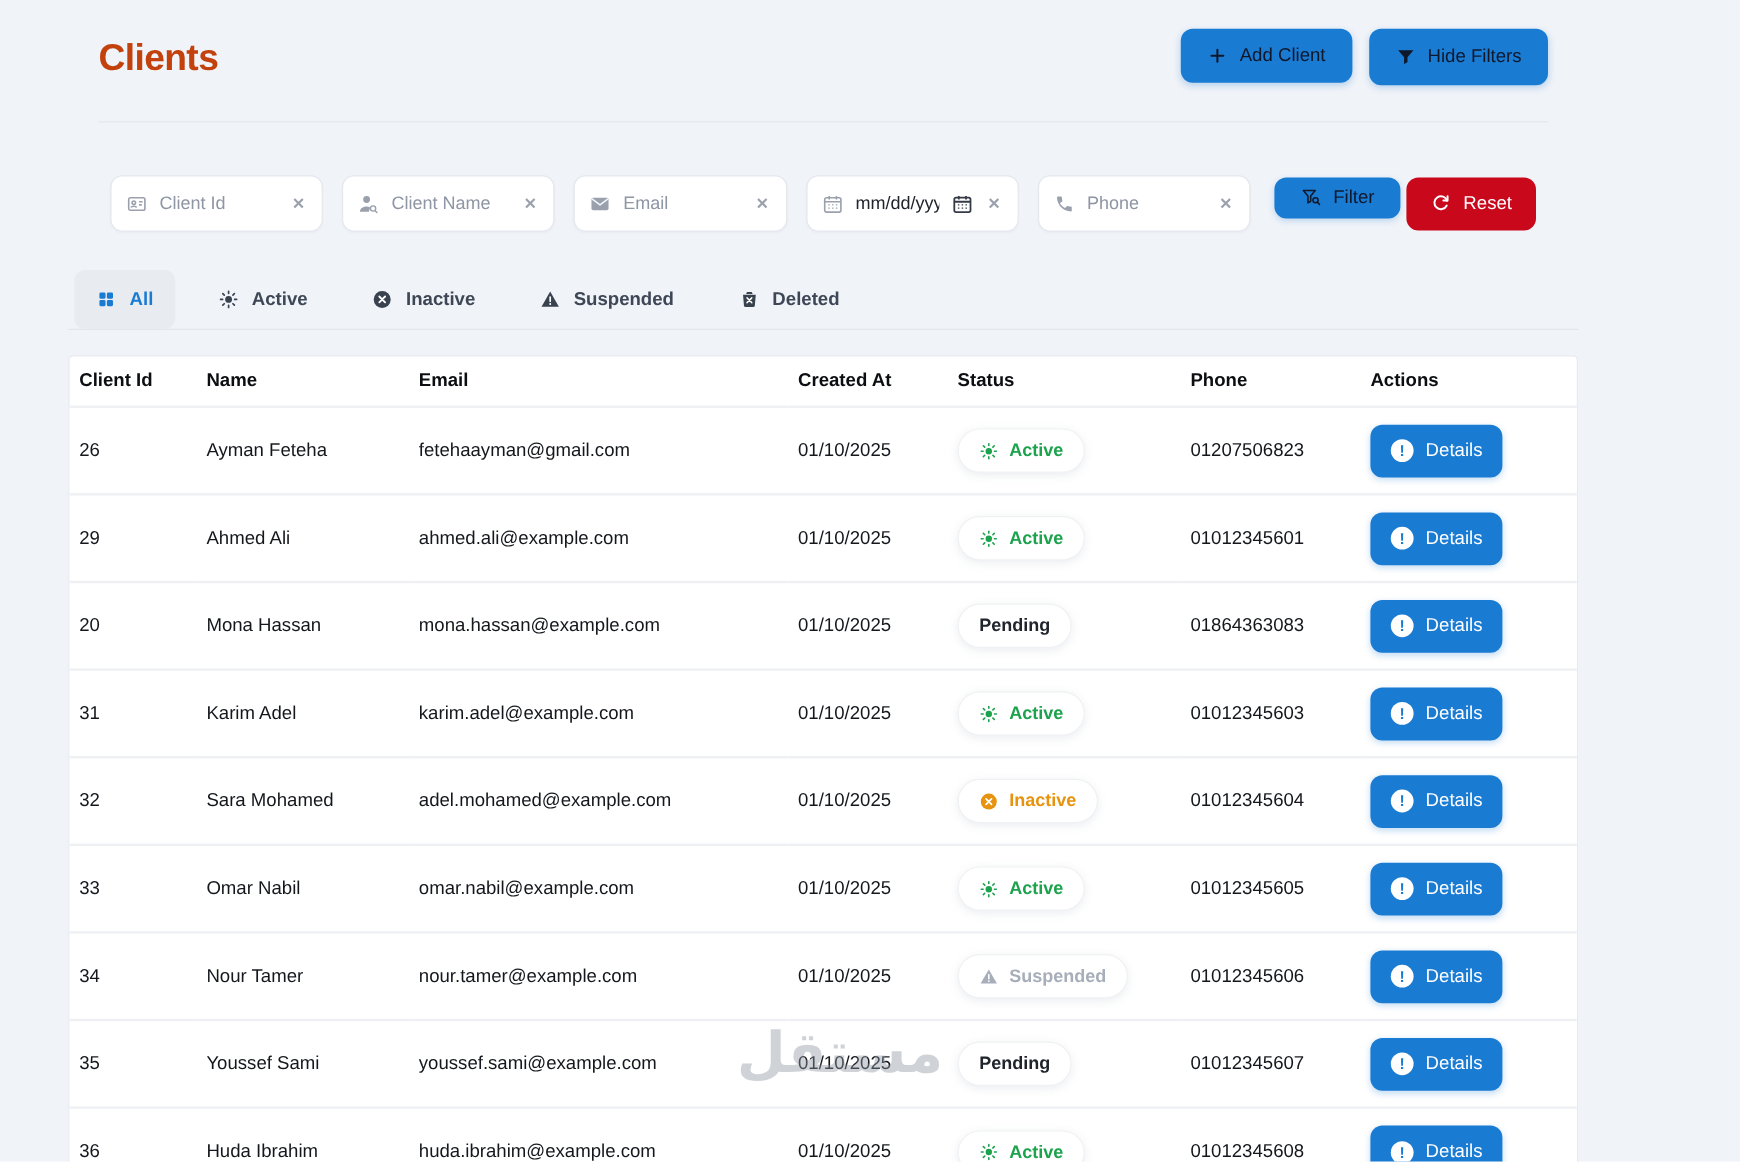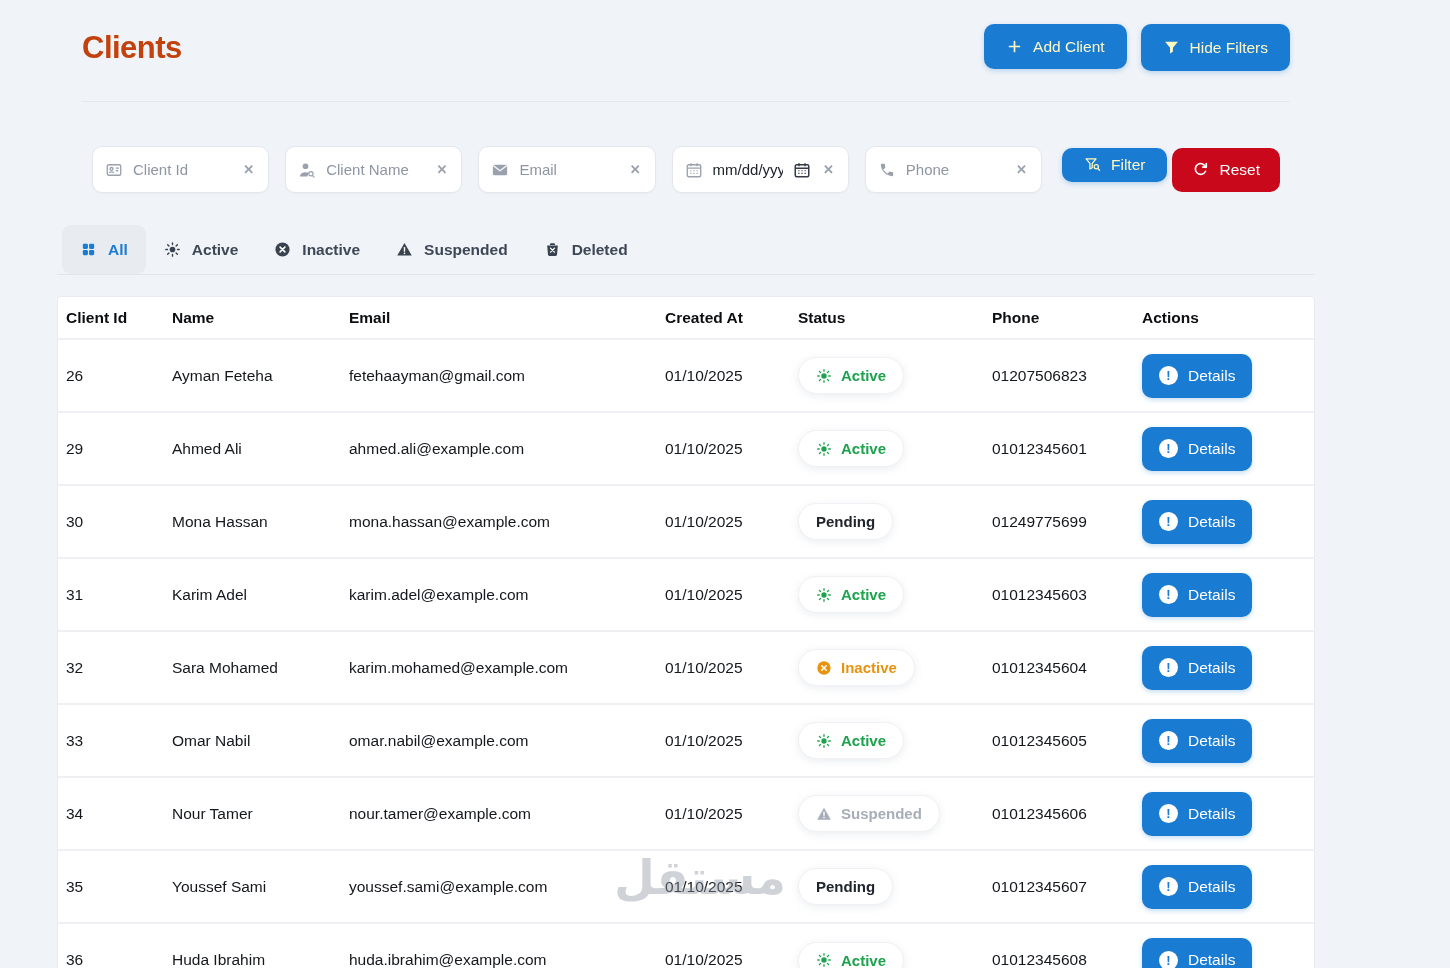--- a/index.html
+++ b/index.html
@@ -11,21 +11,21 @@
     position:relative;
   }
   .wrapper { margin-left:57px; width:1258px; }
 
   
   .page-header { display:flex; justify-content:space-between; align-items:center; padding:24px 25px 0 25px; }
   .page-title { font-size:31px; font-weight:bold; color:#c2410c; letter-spacing:-0.5px; }
   .header-actions { display:flex; gap:14px; }
   .btn { border:none; cursor:pointer; display:inline-flex; align-items:center; gap:10px;
          border-radius:10px; font-family:inherit; font-size:15.5px; font-weight:400; }
-  .btn-blue { background:#1a7bd3; color:#fef9c3; height:45px; padding:16px 22px; box-shadow:0 2px 5px rgba(26,123,211,.25);justify-content:center; }
+  .btn-blue { background:#1a7bd3; color:#0f172a; height:45px; padding:16px 22px; box-shadow:0 2px 5px rgba(26,123,211,.25);justify-content:center; }
   .btn-red  { background:#c9081c; color:#fff; height:44px; padding:0 20px; }
   .header-divider { border:none; border-top:1px solid #e4e7ed; margin:30px 25px 0 25px; }
 
   
   .icon { display:inline-block; flex:none; }
   .icon svg { width:100%; height:100%; display:block; }
   .i17 { width:17px; height:17px; }
   .i18 { width:18px; height:18px; }
   .i16 { width:16px; height:16px; }
 
@@ -38,21 +38,21 @@
                       font-family:inherit; font-size:15px; color:#20252d; }
   .input-box .field::placeholder { color:#8e95a3; opacity:1; }
   .input-box .field.date-field { color:#20252d; }
   .in-icon { color:#9aa1ad; }
   .in-icon.dark { color:#343b47; }
   .clear-x { color:#9aa1ad; font-size:13px; font-weight:bold; cursor:pointer; background:none; border:none;
              line-height:1; padding:2px; flex:none; }
   .filter-actions { display:flex; gap:5px; margin-left:4px; }
 
   
-  .tabs { display:flex; gap:0; margin-top:32px; padding-left:5px; }
+  .tabs { display:flex; gap:18px; margin-top:32px; padding-left:5px; }
   .tab { display:inline-flex; align-items:center; gap:11px; height:49px; padding:0 18px;
          border-radius:9px; font-size:15.5px; font-weight:bold; color:#3e4755; cursor:pointer; background:transparent; border:none; font-family:inherit; }
   .tab .icon { color:#39424f; }
   .tab.active { background:#e8ebf0; color:#1a7bd3; }
   .tab.active .icon { color:#1a7bd3; }
   .tabs-divider { border:none; border-top:1px solid #e2e5eb; margin-top:0; }
 
   
   .table-card { margin-top:21px; background:#fff; border:1px solid #e7eaef; border-radius:4px; }
   table { width:100%; border-collapse:collapse; table-layout:fixed; }
@@ -328,31 +328,31 @@
     <td>01012345601</td>
     <td>
       <button class="btn-details">
         <span class="info-circle"></span>
         <span>Details</span>
       </button>
     </td>
   </tr>
 
   <tr>
-    <td>30</td>
+    <td>20</td>
     <td>Mona Hassan</td>
     <td>mona.hassan@example.com</td>
     <td>01/10/2025</td>
     <td>
       <span class="badge" style="color: rgb(32, 37, 45);">
 
         <span>Pending</span>
       </span>
     </td>
-    <td>01249775699</td>
+    <td>01864363083</td>
     <td>
       <button class="btn-details">
         <span class="info-circle"></span>
         <span>Details</span>
       </button>
     </td>
   </tr>
 
   <tr>
     <td>31</td>
@@ -377,21 +377,21 @@
       <button class="btn-details">
         <span class="info-circle"></span>
         <span>Details</span>
       </button>
     </td>
   </tr>
 
   <tr>
     <td>32</td>
     <td>Sara Mohamed</td>
-    <td>karim.mohamed@example.com</td>
+    <td>adel.mohamed@example.com</td>
     <td>01/10/2025</td>
     <td>
       <span class="badge" style="color: rgb(232, 147, 15);">
         <span class="icon i16">
                   <svg viewBox="0 0 24 24">
                     <circle cx="12" cy="12" r="10" fill="currentColor"></circle>
                     <path d="M8.6 8.6l6.8 6.8M15.4 8.6l-6.8 6.8" stroke="#fff" stroke-width="2.2" stroke-linecap="round"></path>
                   </svg>
                 </span>
         <span>Inactive</span>

